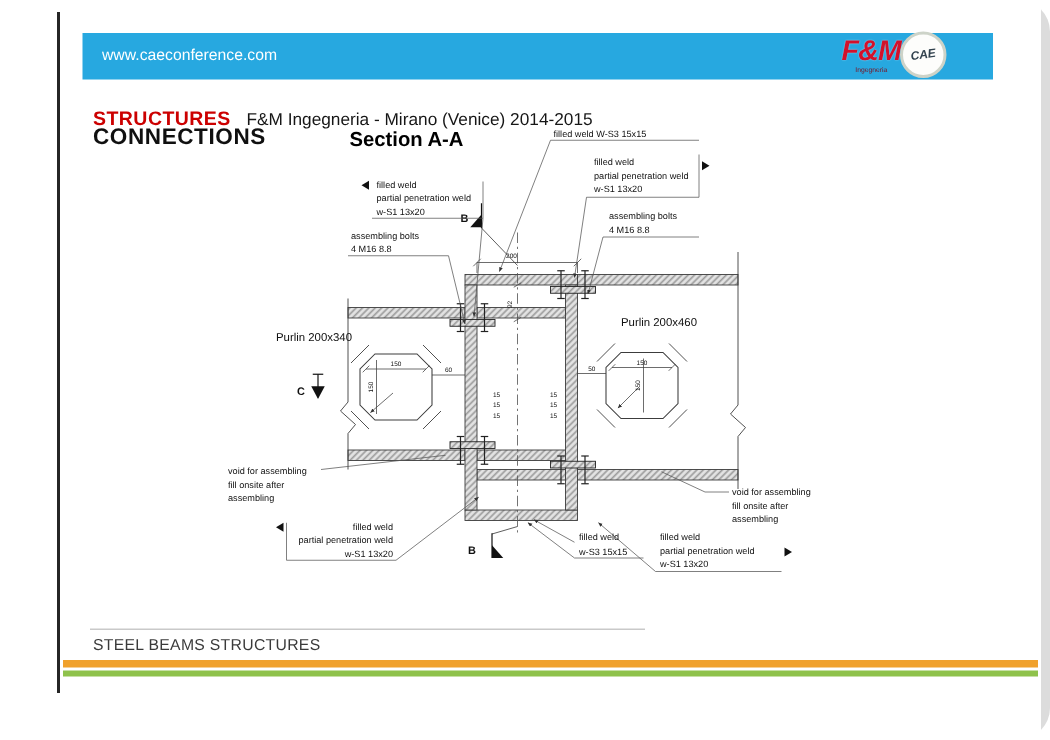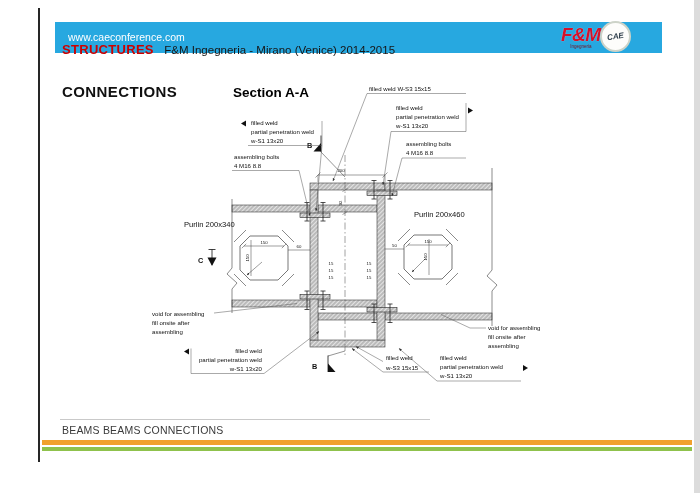--- a/index.html
+++ b/index.html
@@ -1,31 +1,31 @@
 <!DOCTYPE html>
 <html><head>
 <meta charset="utf-8">
 <style>
   html,body{margin:0;padding:0;background:#fff;}
   .page{position:relative;width:700px;height:493px;background:#fff;overflow:hidden;
-        font-family:"Liberation Sans",sans-serif;}
+        font-family:"Liberation Sans",sans-serif;border-radius:21px;}
   .abs{position:absolute;}
   .leftline{left:38px;top:8px;width:2px;height:454px;background:#262626;}
   .rshade{left:694px;top:0;width:6px;height:493px;background:#dcdcdc;}
   .hbar{left:55px;top:22px;width:607px;height:31px;background:#27a8e0;}
   .url{left:68px;top:22px;height:31px;line-height:31px;color:#fff;font-size:10.5px;}
   .fm{left:561px;top:25px;text-align:center;line-height:1;}
   .fm .l1{font-size:19px;font-weight:bold;font-style:italic;color:#d2112b;
           text-shadow:0 0 1px #ffffffaa;letter-spacing:-.5px;}
   .fm .l2{font-size:4.5px;color:#7d0e1e;margin-top:1px;}
   .cae{left:600px;top:21px;width:31px;height:31px;border-radius:50%;background:#fdfdfb;
        border:2px solid #cdd3c8;box-sizing:border-box;display:flex;align-items:center;
        justify-content:center;}
   .cae span{font-size:8px;font-weight:bold;font-style:italic;color:#32424e;transform:rotate(-8deg);}
-  .trow{left:62px;top:40px;white-space:nowrap;}
+  .trow{left:62px;top:70px;white-space:nowrap;}
   .brand{font-size:13px;font-weight:bold;color:#cc0000;letter-spacing:.3px;}
   .subt{font-size:11.5px;color:#161616;margin-left:6px;}
   .conn{left:62px;top:83px;font-size:15px;font-weight:bold;color:#101010;letter-spacing:.4px;}
   .secttl{left:191px;top:85px;width:160px;text-align:center;font-size:13.5px;font-weight:bold;color:#000;}
   .fdiv{left:60px;top:419px;width:370px;height:1px;background:#c9c9c9;}
   .ftext{left:62px;top:424px;font-size:10.5px;color:#3a3a3a;letter-spacing:.2px;}
   .stripeO{left:42px;top:440px;width:650px;height:4.5px;background:#f0a12c;}
   .stripeG{left:42px;top:447px;width:650px;height:4px;background:#8fc24c;}
   svg text{font-family:"Liberation Sans",sans-serif;fill:#111;}
   .lbl{font-size:6.1px;}
@@ -254,16 +254,16 @@
       <text class="lbl" x="440" y="360">filled weld</text>
       <text class="lbl" x="440" y="369">partial penetration weld</text>
       <text class="lbl" x="440" y="378">w-S1 13x20</text>
       <text class="lbl" x="488" y="330">void for assembling</text>
       <text class="lbl" x="488" y="339">fill onsite after</text>
       <text class="lbl" x="488" y="348">assembling</text>
     </g>
   </svg>
 
   <div class="abs fdiv"></div>
-  <div class="abs ftext">BEAMS BEAMS CONNECTIONS</div>
+  <div class="abs ftext">STEEL BEAMS STRUCTURES</div>
   <div class="abs stripeO"></div>
   <div class="abs stripeG"></div>
 </div>
 
 </body></html>

